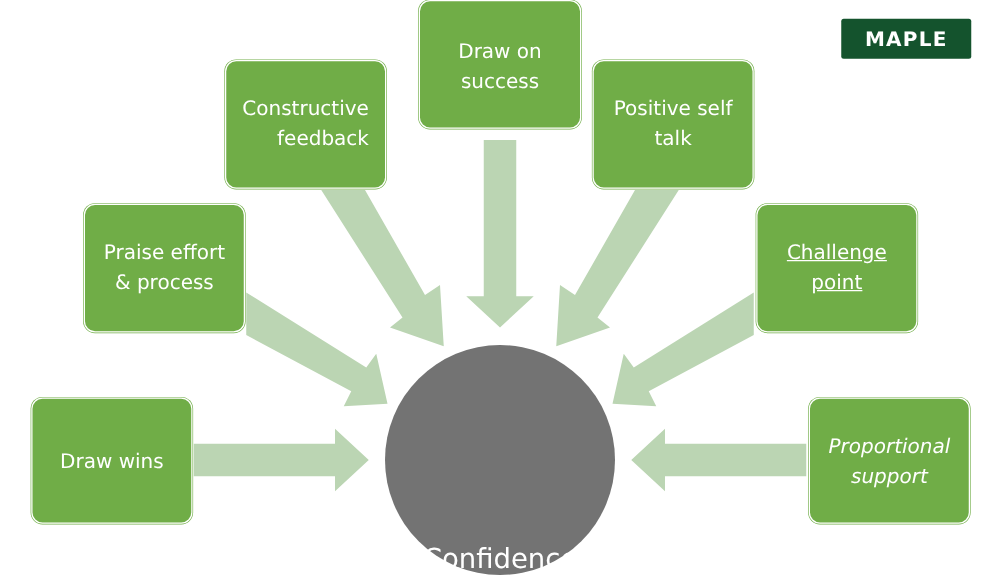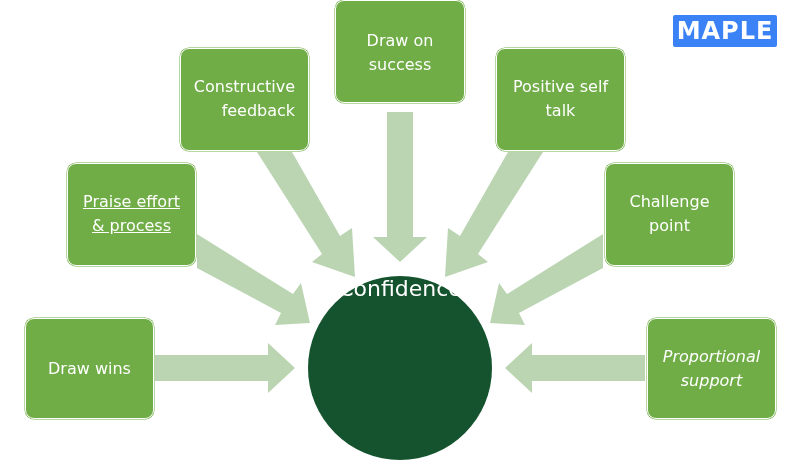--- a/index.html
+++ b/index.html
@@ -3,24 +3,24 @@
 <meta charset="utf-8">
 <style>
   html, body { margin:0; padding:0; background:#ffffff; }
   body { width:800px; height:469px; position:relative; overflow:hidden; font-family:"DejaVu Sans", "Liberation Sans", sans-serif; }
   .arrows { position:absolute; left:0; top:0; width:800px; height:469px; }
   .box { position:absolute; background:#70ad47; border:1.5px solid #ffffff; border-radius:9px; box-sizing:border-box;
          color:#ffffff; display:flex; align-items:flex-start; justify-content:center; text-align:center;
          font-size:16px; line-height:24px; padding-top:16px; box-shadow:0 0 0 0.5px #70ad47; }
   .box.mid { align-items:center; padding-top:0; }
   .box span { display:block; white-space:pre-line; }
-  .circle { position:absolute; left:308px; top:276px; width:184px; height:184px; border-radius:50%; background:#14532d;
-            color:#ffffff; display:flex; align-items:flex-start; justify-content:center; font-size:22px; }
-  .logo { position:absolute; left:673px; top:15px; width:104px; height:32px; background:#3b82f6; border-radius:2px;
-          color:#ffffff; font-weight:bold; font-size:24px; display:flex; align-items:center; justify-content:center; letter-spacing:1px; font-family:"DejaVu Sans", sans-serif; }
+  .circle { position:absolute; left:308px; top:276px; width:184px; height:184px; border-radius:50%; background:#737373;
+            color:#ffffff; display:flex; align-items:flex-end; justify-content:center; font-size:22px; }
+  .logo { position:absolute; left:673px; top:15px; width:104px; height:32px; background:#14532d; border-radius:2px;
+          color:#ffffff; font-weight:bold; font-size:16px; display:flex; align-items:center; justify-content:center; letter-spacing:1px; font-family:"DejaVu Sans", sans-serif; }
 </style>
 </head>
 <body>
 
 <svg class="arrows" viewBox="0 0 800 469">
   <g fill="#bbd5b3">
 
     <polygon points="155,355 268,355 268,343 295,368 268,393 268,381 155,381"></polygon>
 
     <polygon points="645,355 532,355 532,343 505,368 532,393 532,381 645,381"></polygon>
@@ -33,37 +33,37 @@
 
     <polygon points="257,152 292,152 340,236 352,228 355,277 312,262 322,254"></polygon>
 
     <polygon points="543,152 508,152 460,236 448,228 445,277 488,262 478,254"></polygon>
   </g>
 </svg>
 
 <div class="box mid" style="left:25px; top:318px; width:129px; height:101px;">
   <span>Draw wins</span>
 </div>
-<div class="box" style="left:67px; top:163px; width:129px; height:103px; padding-top:26px;text-decoration:underline;">
+<div class="box" style="left:67px; top:163px; width:129px; height:103px; padding-top:26px;">
   <span>Praise effort
 &amp; process</span>
 </div>
 <div class="box" style="left:180px; top:48px; width:129px; height:103px; padding-top:26px;text-align:right;">
   <span>Constructive
 feedback</span>
 </div>
 <div class="box" style="left:335px; top:0; width:130px; height:103px; padding-top:28px;">
   <span>Draw on
 success</span>
 </div>
-<div class="box" style="left:496px; top:48px; width:129px; height:103px; padding-top:26px;">
+<div class="box" style="left:474px; top:48px; width:129px; height:103px; padding-top:26px;">
   <span>Positive self
 talk</span>
 </div>
-<div class="box" style="left:605px; top:163px; width:129px; height:103px; padding-top:26px;">
+<div class="box" style="left:605px; top:163px; width:129px; height:103px; padding-top:26px;text-decoration:underline;">
   <span>Challenge
 point</span>
 </div>
 <div class="box mid" style="left:647px; top:318px; width:129px; height:101px;font-style:italic;">
   <span>Proportional
 support</span>
 </div>
 
 <div class="circle">
   <span>Confidence</span>

